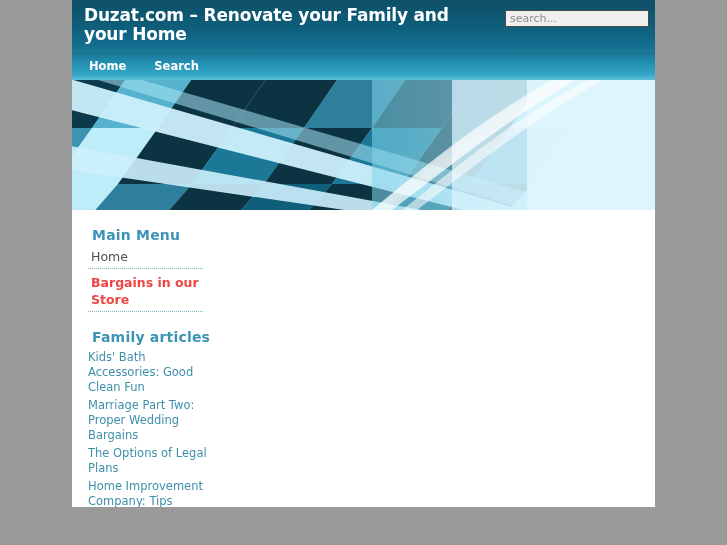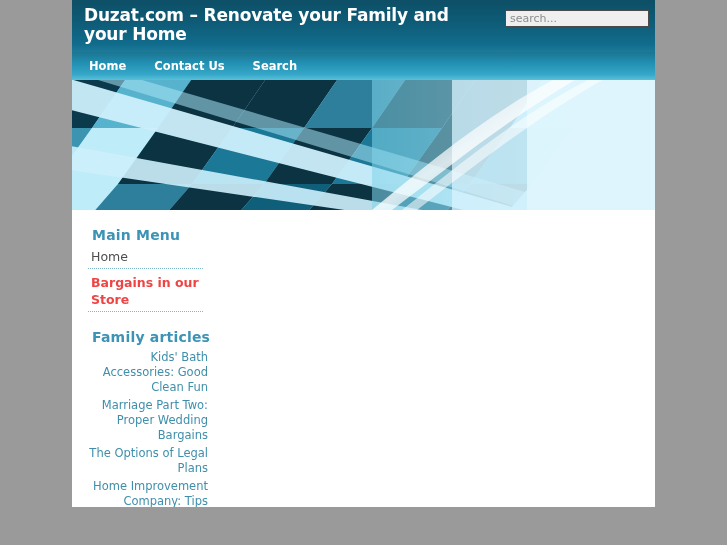--- a/index.html
+++ b/index.html
@@ -138,37 +138,35 @@
     margin: 0;
     padding: 5px 0 0 0;
     width: 120px;
   }
   .articles-list li {
     color: #3f8fab;
     font-size: 11.5px;
     line-height: 15px;
     margin-bottom: 3px;
     cursor: pointer;
-    text-align: right;
   }
 </style>
 </head>
 <body>
 
 <div id="page">
 
   <div class="header">
     <div class="site-title">Duzat.com – Renovate your Family and your Home</div>
     <input class="search-box" type="text" placeholder="search..." style="">
   </div>
 
   <div class="navbar">
     <ul class="nav-list">
       <li class="nav-item">Home</li>
-      <li class="nav-item">Contact Us</li>
       <li class="nav-item">Search</li>
     </ul>
   </div>
 
   <div class="banner">
     <svg width="583" height="130" viewBox="0 0 583 130" xmlns="http://www.w3.org/2000/svg" aria-hidden="true">
       <defs>
         <linearGradient id="bgfade" x1="0" y1="0" x2="1" y2="0">
           <stop offset="0%" stop-color="#7fd4ea"></stop>
           <stop offset="55%" stop-color="#b7e9f7"></stop>

